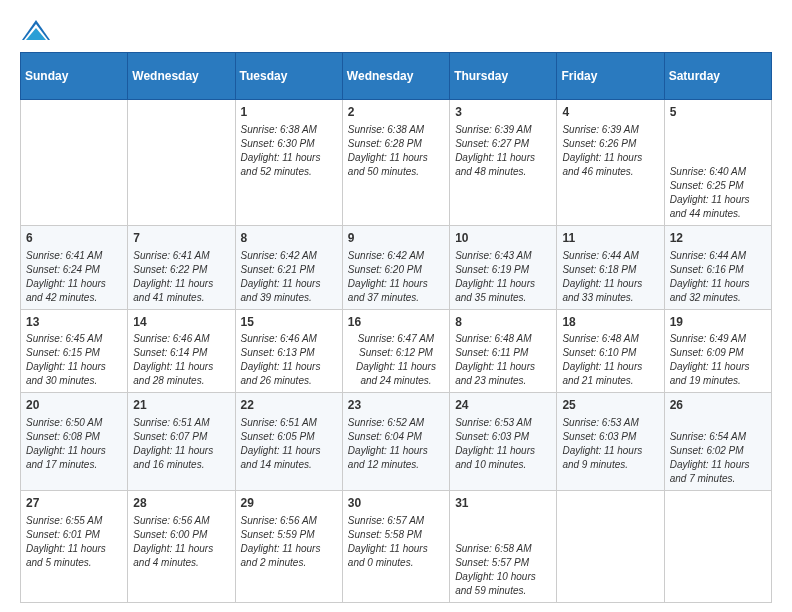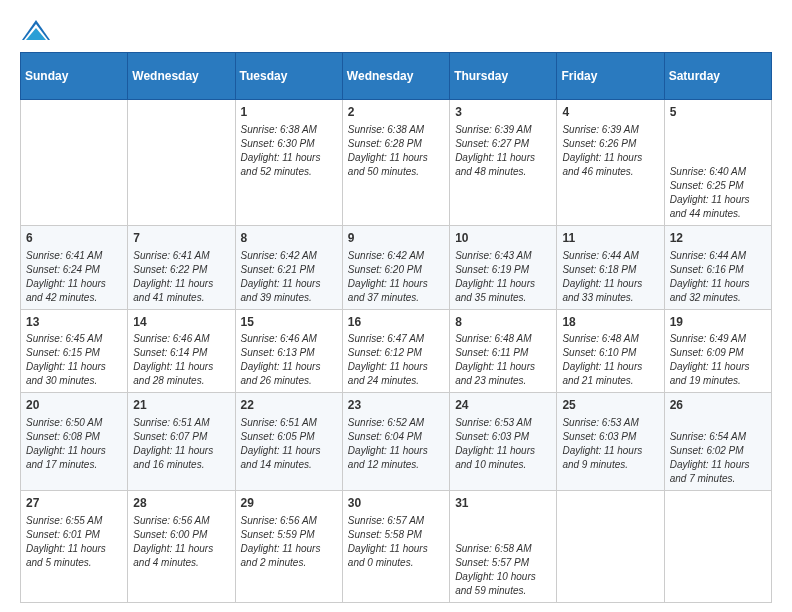--- a/index.html
+++ b/index.html
@@ -220,21 +220,21 @@
 Daylight: 11 hours and 28 minutes.</div>
         </td>
         <td>
           <span class="day-number">15</span>
           <div class="cell-content" style="white-space: pre-line;">Sunrise: 6:46 AM
 Sunset: 6:13 PM
 Daylight: 11 hours and 26 minutes.</div>
         </td>
         <td>
           <span class="day-number">16</span>
-          <div class="cell-content" style="white-space: pre-line;">Sunrise: 6:47 AM
+          <div class="cell-content" style="white-space: pre-line; text-align: center;">Sunrise: 6:47 AM
 Sunset: 6:12 PM
 Daylight: 11 hours and 24 minutes.</div>
         </td>
         <td>
           <span class="day-number">8</span>
           <div class="cell-content" style="white-space: pre-line;">Sunrise: 6:48 AM
 Sunset: 6:11 PM
 Daylight: 11 hours and 23 minutes.</div>
         </td>
         <td>

